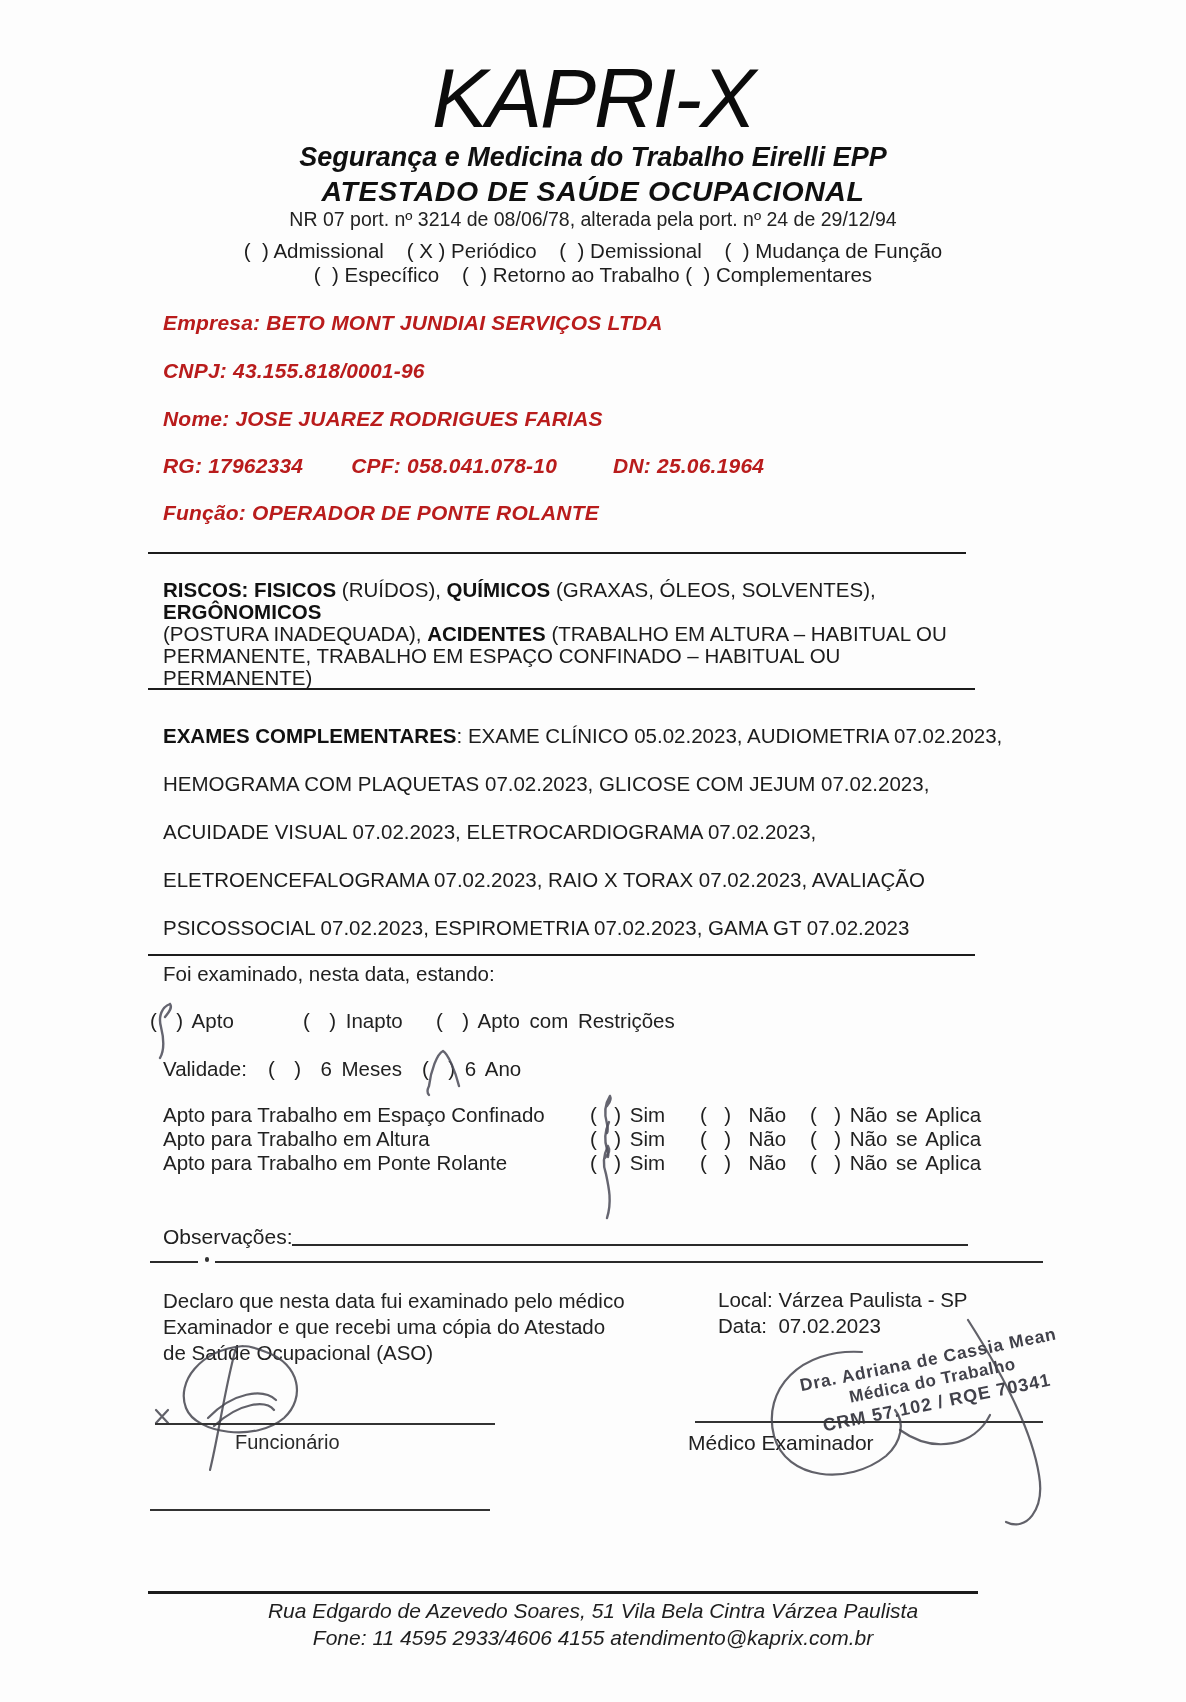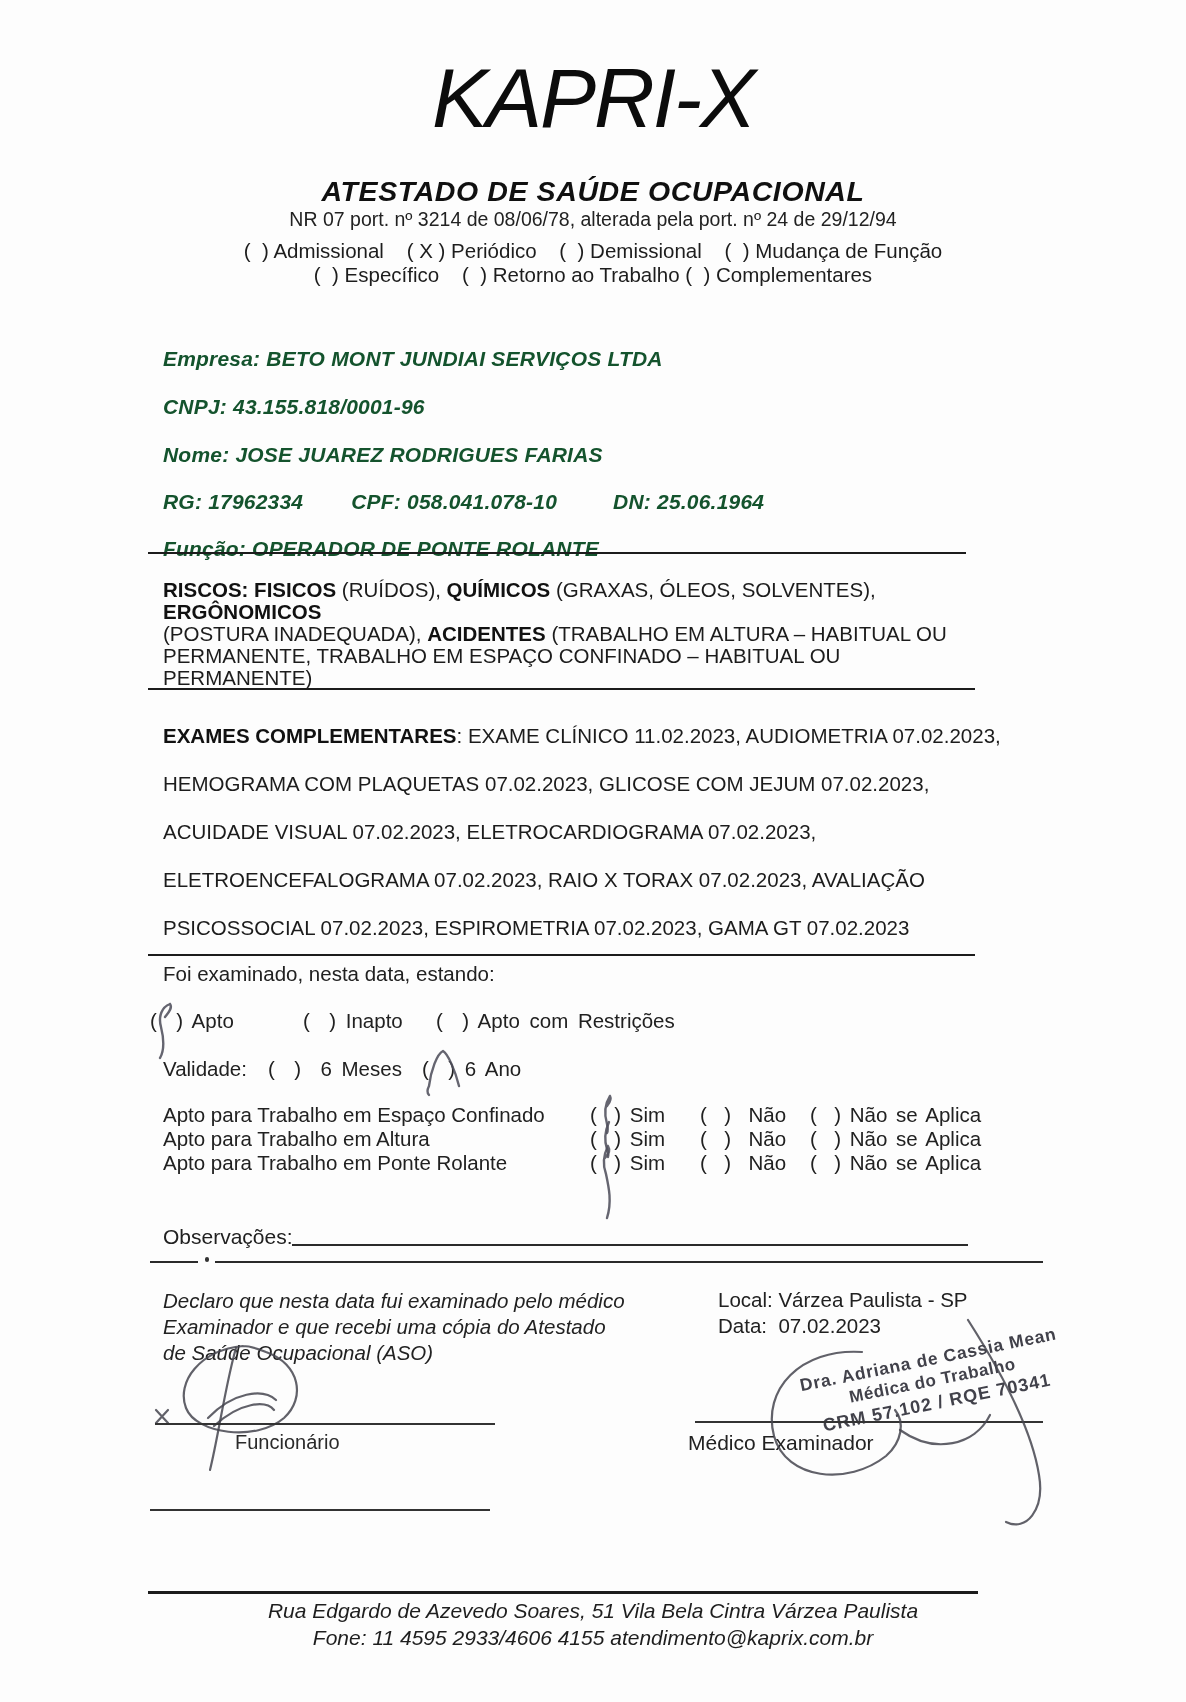--- a/index.html
+++ b/index.html
@@ -5,21 +5,21 @@
   html,body{margin:0;padding:0;background:#e8e8e8;}
   .page{
     position:relative;width:1186px;height:1702px;margin:0 auto;
     background:#fdfdfd;overflow:hidden;
     font-family:"Liberation Sans", sans-serif;color:#1f1f1f;
   }
   .abs{position:absolute;}
   .center{left:0;width:1186px;text-align:center;}
   .pre{white-space:pre;}
   .body-text{font-size:20.5px;line-height:1.15;color:#212121;}
-  .bi{font-style:italic;font-weight:bold;font-size:21px;color:#14532d;letter-spacing:.2px;margin-top:36px;}
+  .bi{font-style:italic;font-weight:bold;font-size:21px;color:#b91c1c;letter-spacing:.2px;}
   .rule{position:absolute;background:#1c1c1c;height:2px;}
   .thin-rule{position:absolute;background:#2b2b2b;height:1.6px;}
 
   .logo{top:50px;font-size:84px;font-weight:normal;font-style:italic;color:#0c0c0c;letter-spacing:-2px;}
   .sub1{top:142px;font-size:27px;font-weight:bold;font-style:italic;color:#101010;}
   .sub2{top:175px;font-size:28.5px;font-weight:bold;font-style:italic;color:#101010;letter-spacing:.6px;}
   .norm{top:208px;font-size:19.5px;color:#222;}
   .types1{top:239px;font-size:20.5px;color:#1d1d1d;}
   .types2{top:263px;font-size:20.5px;color:#1d1d1d;}
 
@@ -54,21 +54,21 @@
   .apt-row .o1{position:absolute;left:590px;white-space:pre;word-spacing:3px;}
   .apt-row .o2{position:absolute;left:700px;white-space:pre;word-spacing:3px;}
   .apt-row .o3{position:absolute;left:810px;white-space:pre;word-spacing:3px;}
 
   .obs-label{top:1225px;left:163px;font-size:21px;}
   .obs-line1{top:1244px;left:292px;width:676px;}
   .obs-line2a{top:1261px;left:150px;width:48px;}
   .obs-dot{position:absolute;top:1257px;left:205px;width:4px;height:5px;background:#333;border-radius:2px;}
   .obs-line2b{top:1261px;left:215px;width:828px;}
 
-  .declaro{top:1288px;left:163px;font-size:20.5px;line-height:26px;color:#222;font-style:italic;}
+  .declaro{top:1288px;left:163px;font-size:20.5px;line-height:26px;color:#222;}
   .local{top:1288px;left:718px;}
   .data{top:1314px;left:718px;}
 
   .stamp{
     top:1348px;left:765px;width:335px;text-align:center;
     transform:rotate(-11.5deg);transform-origin:50% 50%;
     color:#33333d;font-weight:bold;line-height:22px;opacity:.93;
   }
   .stamp .s1{font-size:17.5px;letter-spacing:.8px;}
   .stamp .s2{font-size:17px;letter-spacing:.6px;}
@@ -89,20 +89,21 @@
   .pen{position:absolute;}
   .pen path{fill:none;stroke:#50505c;stroke-width:2.4;stroke-linecap:round;opacity:.88;}
   .ink path{fill:none;stroke:#45454f;stroke-width:2.2;stroke-linecap:round;opacity:.85;}
 </style>
 </head>
 <body>
 
 <div class="page">
 
   <div class="abs center logo">KAPRI-X</div>
+  <div class="abs center sub1">Segurança e Medicina do Trabalho Eirelli EPP</div>
   <div class="abs center sub2">ATESTADO DE SAÚDE OCUPACIONAL</div>
   <div class="abs center norm">NR 07 port. nº 3214 de 08/06/78, alterada pela port. nº 24 de 29/12/94</div>
   <div class="abs center types1 pre">(  ) Admissional    ( X ) Periódico    (  ) Demissional    (  ) Mudança de Função</div>
   <div class="abs center types2 pre">(  ) Específico    (  ) Retorno ao Trabalho (  ) Complementares</div>
 
   <div class="abs bi f-empresa"><span>Empresa:</span> <span>BETO MONT JUNDIAI SERVIÇOS LTDA</span></div>
   <div class="abs bi f-cnpj"><span>CNPJ:</span> <span>43.155.818/0001-96</span></div>
   <div class="abs bi f-nome"><span>Nome:</span> <span>JOSE JUAREZ RODRIGUES FARIAS</span></div>
   <div class="abs bi f-rg">
     <span>RG:</span> <span>17962334</span>
@@ -115,21 +116,21 @@
 
   <div class="abs riscos">
     <div><b>RISCOS: FISICOS</b><span> (RUÍDOS), </span><b>QUÍMICOS</b><span> (GRAXAS, ÓLEOS, SOLVENTES), </span><b>ERGÔNOMICOS</b></div>
     <div><span>(POSTURA INADEQUADA), </span><b>ACIDENTES</b><span> (TRABALHO EM ALTURA – HABITUAL OU</span></div>
     <div><span>PERMANENTE, TRABALHO EM ESPAÇO CONFINADO – HABITUAL OU PERMANENTE)</span></div>
   </div>
 
   <div class="rule rule2"></div>
 
   <div class="abs exames">
-    <div class="xline"><b>EXAMES COMPLEMENTARES</b><span>: EXAME CLÍNICO 11.02.2023, AUDIOMETRIA 07.02.2023,</span></div>
+    <div class="xline"><b>EXAMES COMPLEMENTARES</b><span>: EXAME CLÍNICO 05.02.2023, AUDIOMETRIA 07.02.2023,</span></div>
     <div class="xline">HEMOGRAMA COM PLAQUETAS 07.02.2023, GLICOSE COM JEJUM 07.02.2023,</div>
     <div class="xline">ACUIDADE VISUAL 07.02.2023, ELETROCARDIOGRAMA 07.02.2023,</div>
     <div class="xline">ELETROENCEFALOGRAMA 07.02.2023, RAIO X TORAX 07.02.2023, AVALIAÇÃO</div>
     <div class="xline">PSICOSSOCIAL 07.02.2023, ESPIROMETRIA 07.02.2023, GAMA GT 07.02.2023</div>
   </div>
 
   <div class="rule rule3"></div>
 
   <div class="abs body-text foi">Foi examinado, nesta data, estando:</div>
 

